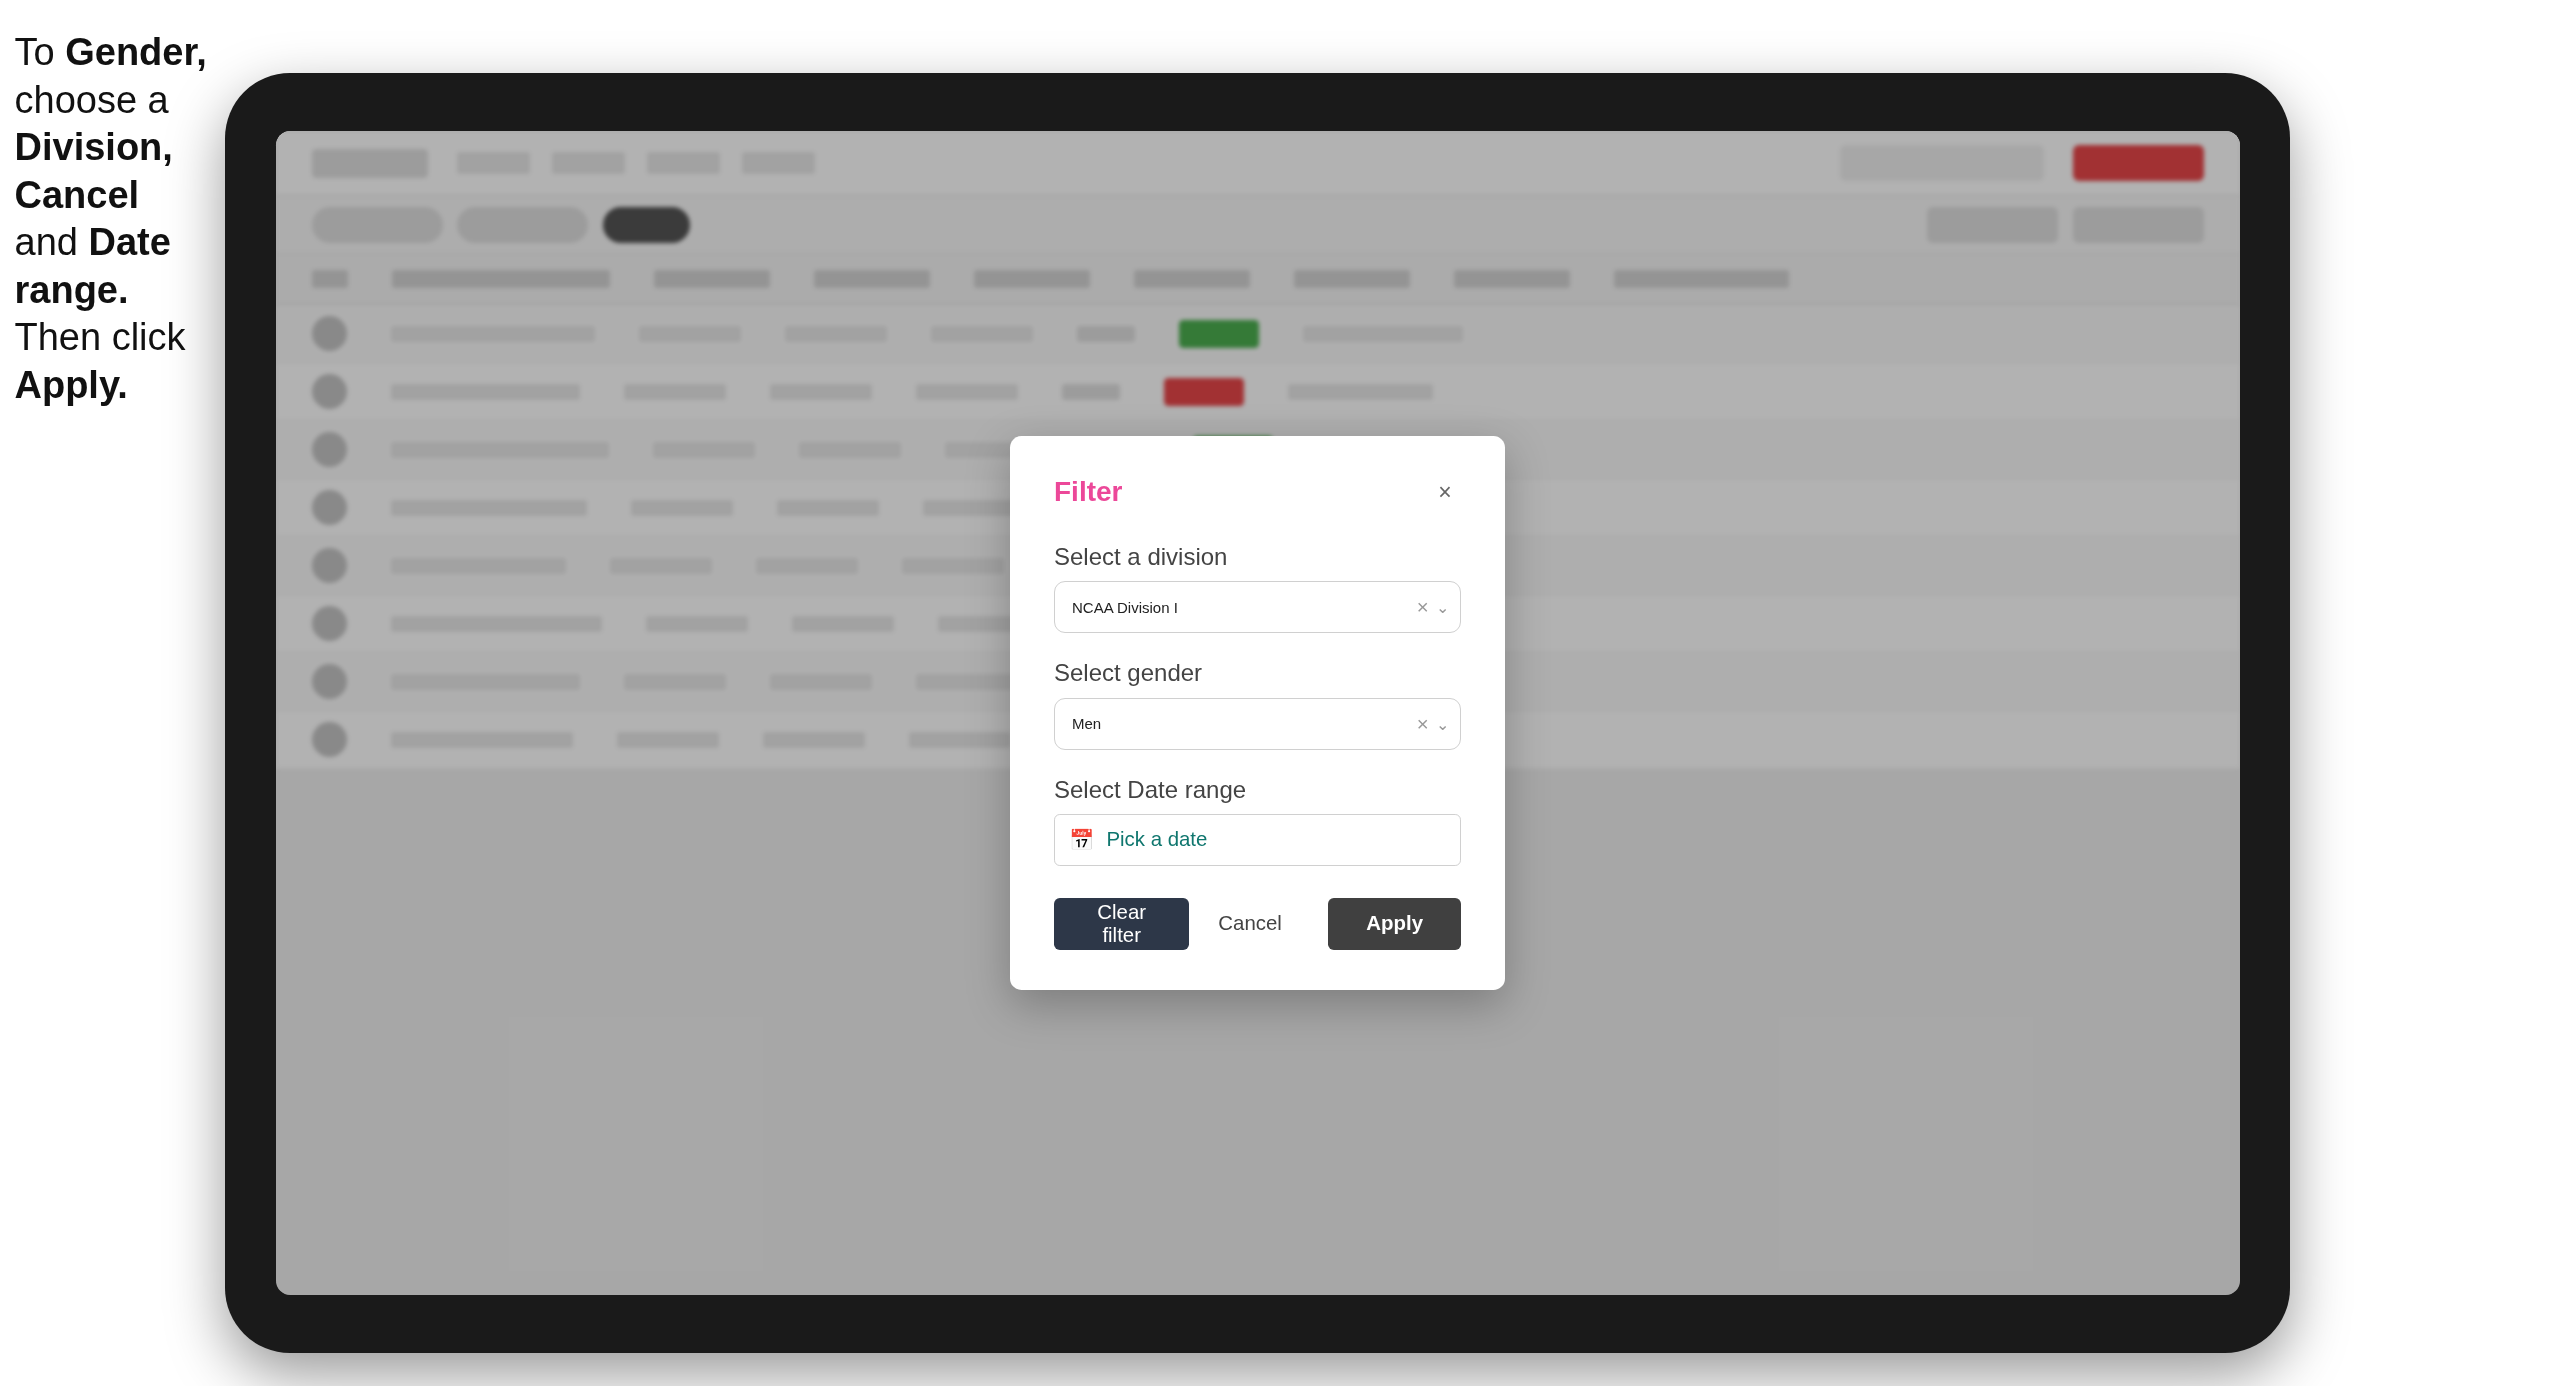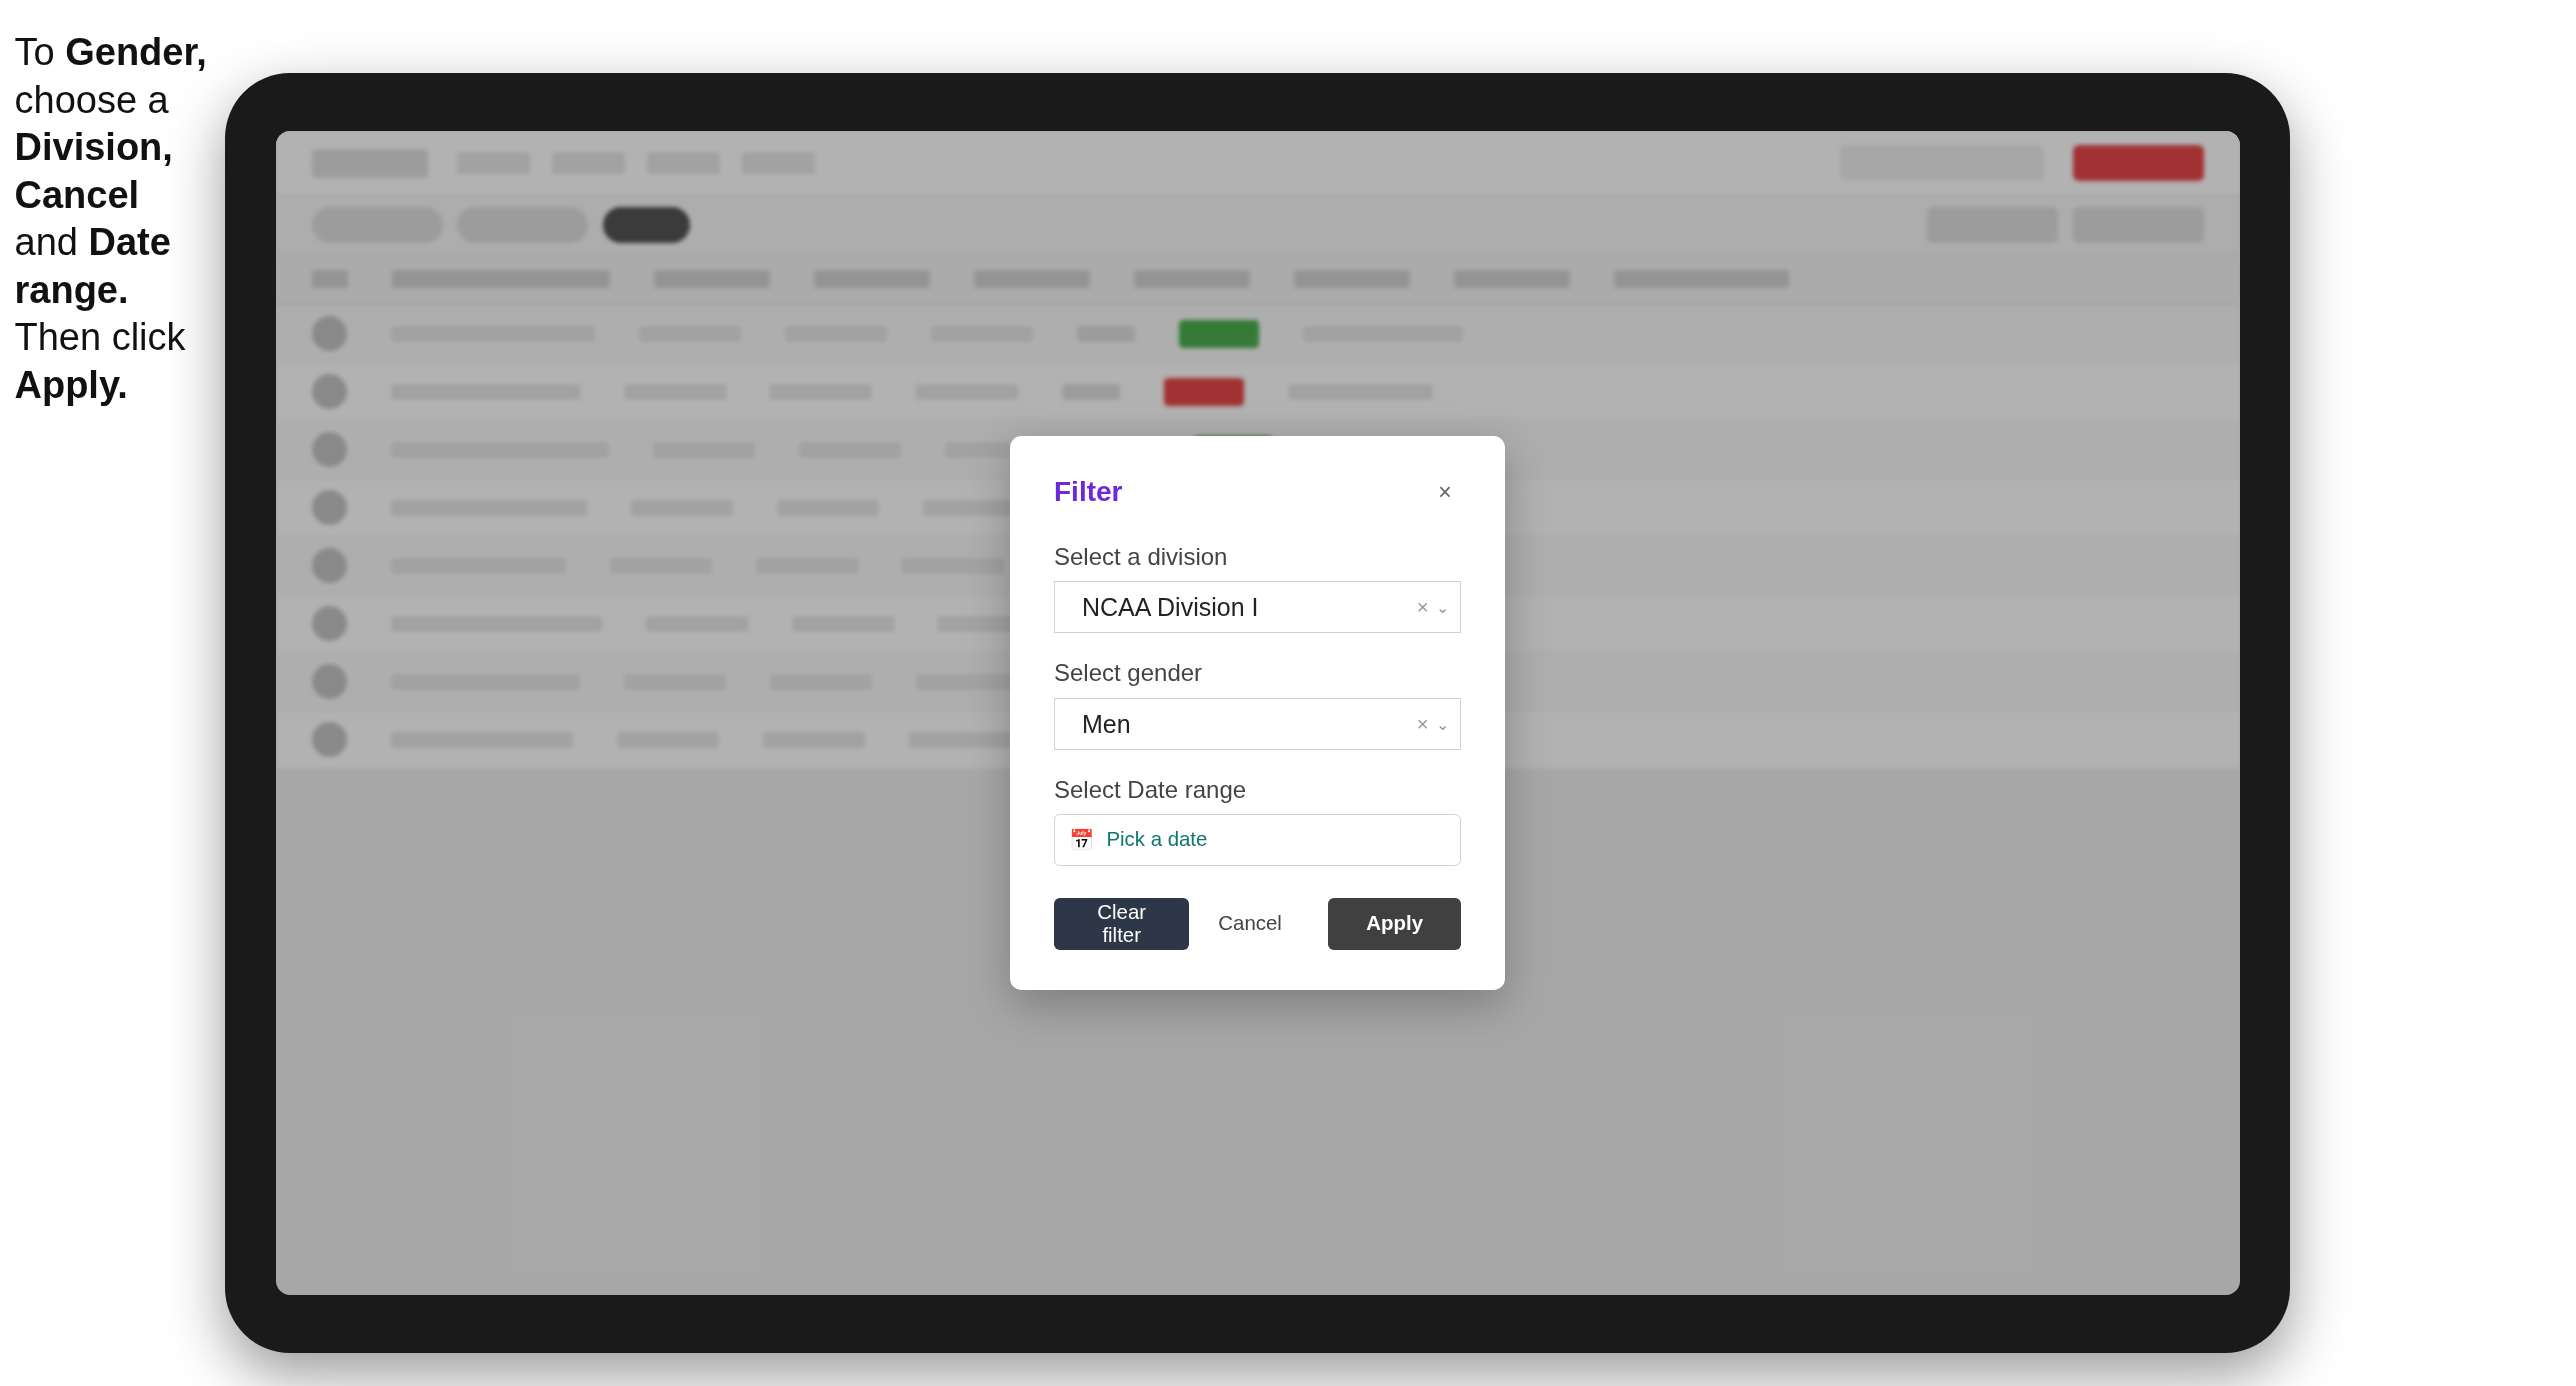--- a/index.html
+++ b/index.html
@@ -225,21 +225,21 @@
     .modal-header {
       display: flex;
       align-items: center;
       justify-content: space-between;
       margin-bottom: 35px;
     }
 
     .modal-title {
       font-size: 28px;
       font-weight: 600;
-      color: #6d28d9;
+      color: #ec4899;
     }
 
     .modal-close {
       width: 32px;
       height: 32px;
       display: flex;
       align-items: center;
       justify-content: center;
       cursor: pointer;
       color: #666;
@@ -261,23 +261,23 @@
     }
 
     .select-wrapper {
       position: relative;
     }
 
     .select-wrapper select {
       width: 100%;
       height: 52px;
       border: 1.1px solid #d0d0d0;
-      border-radius: 0;
-      padding: 0 27px;
-      font-size: 25px;
+      border-radius: 11px;
+      padding: 0 17px;
+      font-size: 15px;
       color: #222;
       background: #ffffff;
       appearance: none;
       cursor: pointer;
     }
 
     .select-icons {
       position: absolute;
       right: 11.6px;
       top: 50%;

